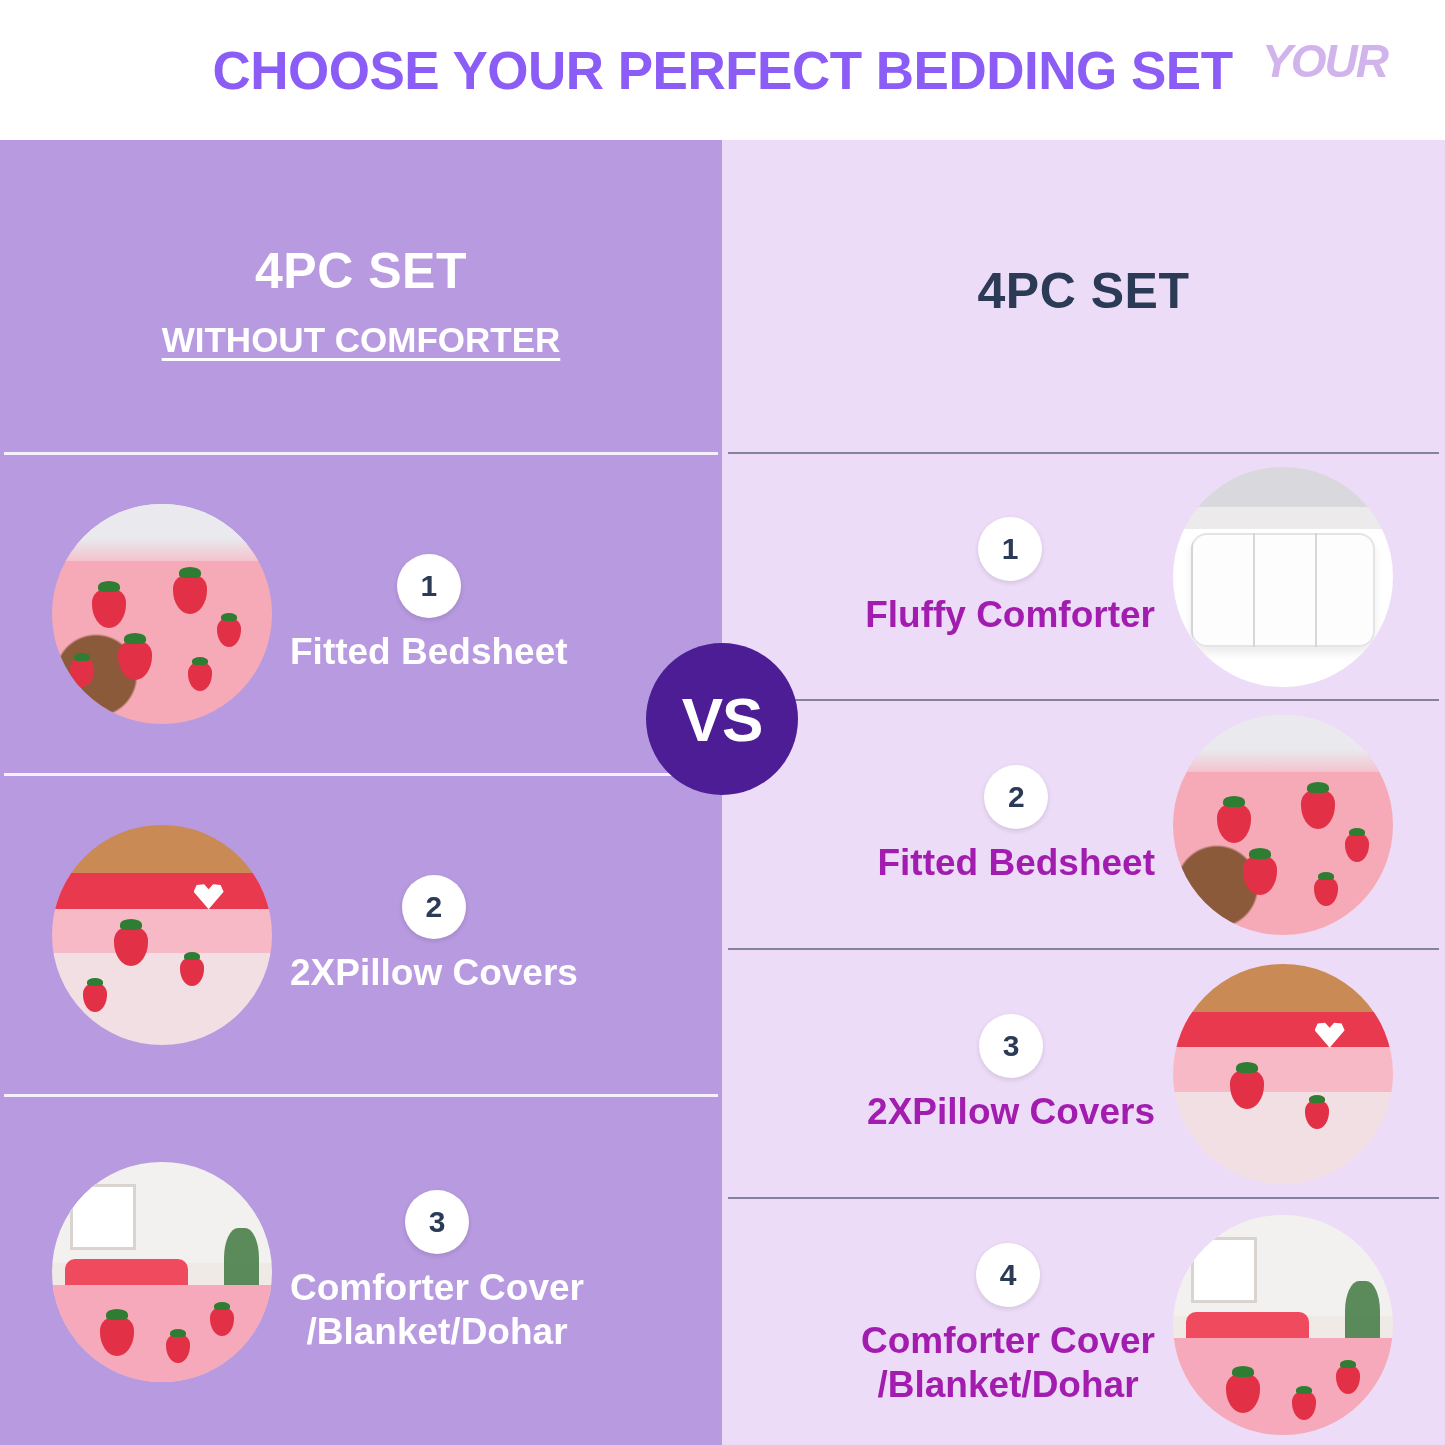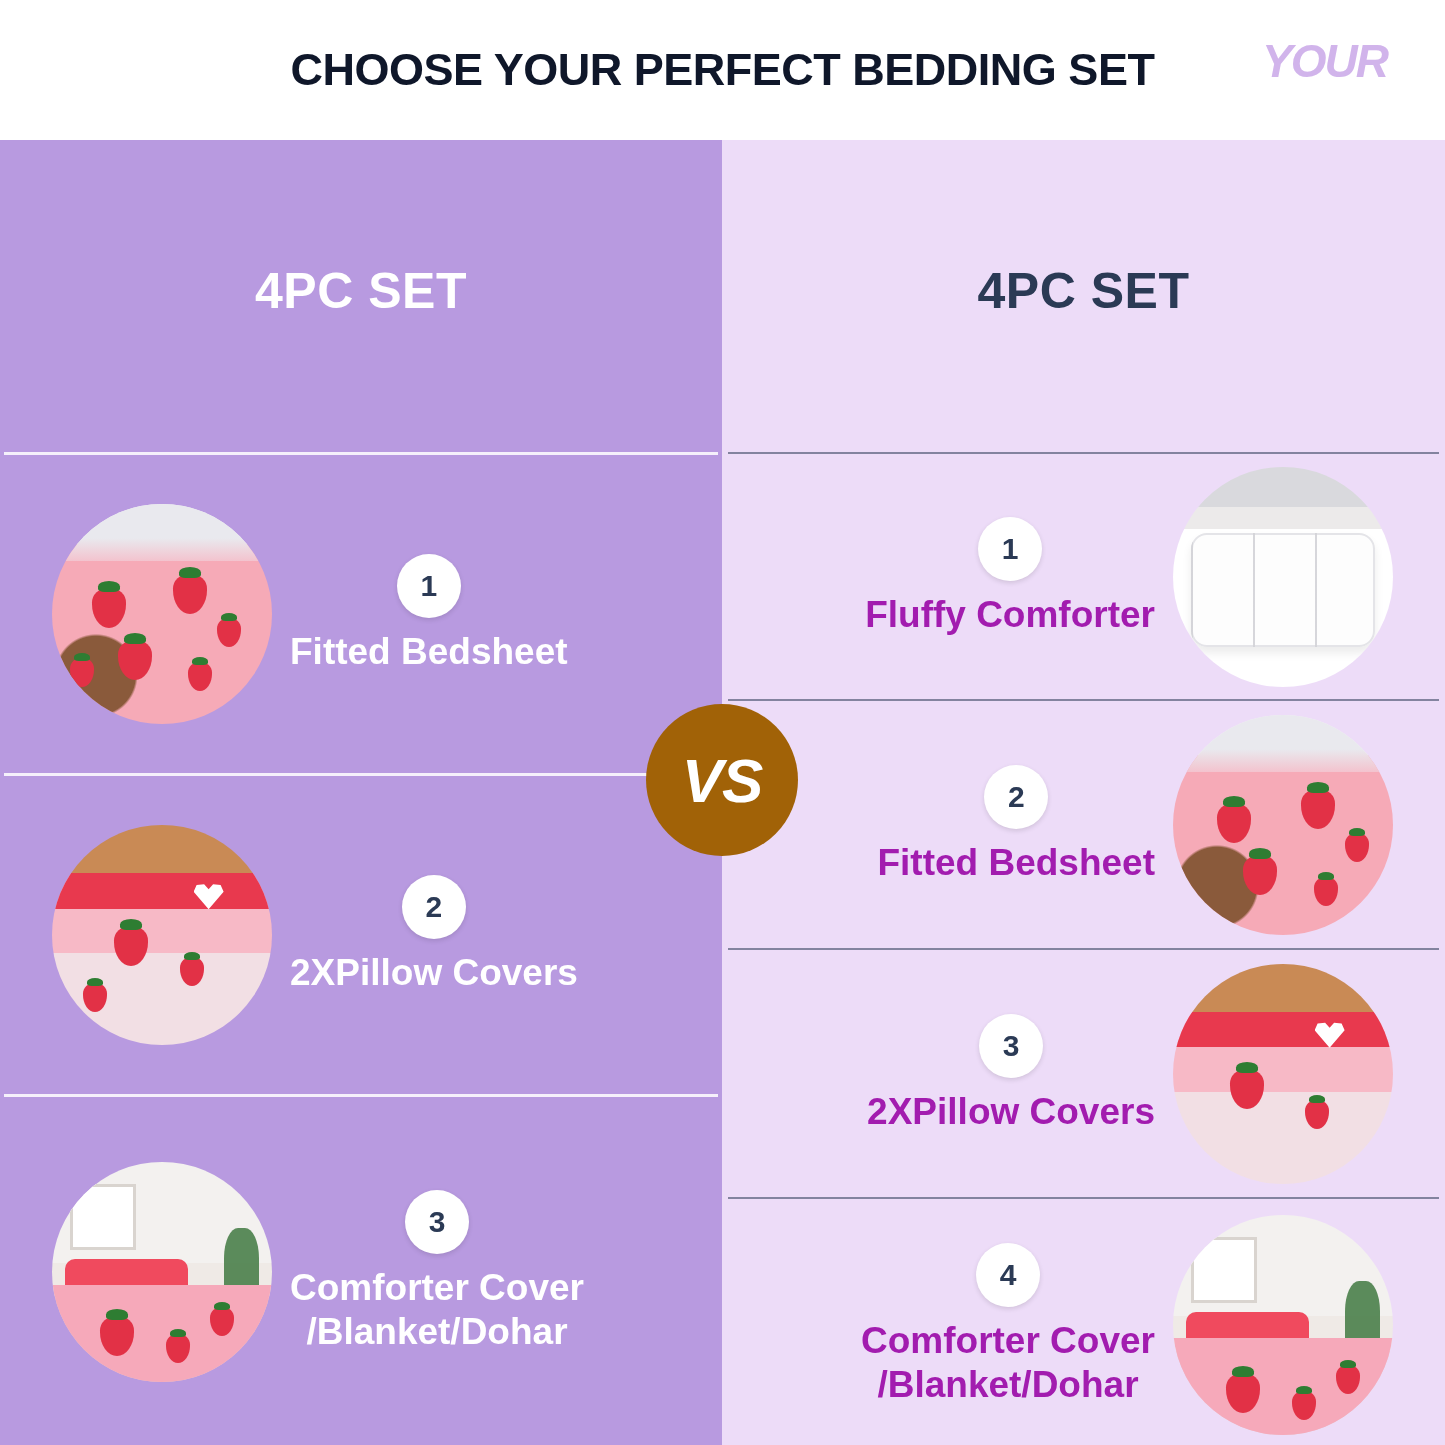--- a/index.html
+++ b/index.html
@@ -19,24 +19,24 @@
   .header {
     position: absolute;
     left: 0; top: 0;
     width: 1445px; height: 140px;
     background: #ffffff;
     display: flex;
     align-items: center;
     justify-content: center;
   }
   .header-title {
-    font-size: 45px;
+    font-size: 53px;
     font-weight: bold;
     letter-spacing: -0.5px;
-    color: #0f172a;
+    color: #8b5cf6;
     white-space: nowrap;
   }
   .watermark {
     position: absolute;
     right: 58px; top: 34px;
     font-size: 46px;
     font-weight: bold;
     font-style: italic;
     color: #c9a7e8;
     opacity: 0.85;
@@ -148,32 +148,31 @@
     text-align: center;
     line-height: 1.18;
     white-space: pre-line;
   }
   .col-left .item-label { color: #ffffff; }
   .col-right .item-label { color: #a21caf; }
 
   
   .vs-badge {
     position: absolute;
-    left: 722px; top: 780px;
+    left: 722px; top: 719px;
     transform: translate(-50%, -50%);
     width: 152px; height: 152px;
     border-radius: 50%;
-    background: #a16207;
+    background: #4c1d95;
     color: #ffffff;
     display: flex;
     align-items: center;
     justify-content: center;
     font-size: 62px;
     font-weight: bold;
-    font-style: italic;
     letter-spacing: -1px;
     z-index: 20;
   }
 
   
   .img-bed-strawberry {
     width: 100%; height: 100%;
     background:
       radial-gradient(circle at 20% 78%, #8a5a3b 0 16%, rgba(0,0,0,0) 17%),
       linear-gradient(180deg, #f2f2f4 0 18%, #f6aab7 18% 100%);
@@ -272,20 +271,21 @@
   <div class="header">
     <div class="header-title">CHOOSE YOUR PERFECT BEDDING SET</div>
   </div>
   <div class="watermark">YOUR</div>
 
   <div class="columns">
 
     <div class="col col-left">
       <div class="col-head">
         <div class="col-head-main">4PC SET</div>
+        <div class="col-head-sub">WITHOUT COMFORTER</div>
       </div>
       <div class="hr-left"></div>
 
       <div class="row row-left" style="height:318px">
         <div class="thumb">
           <div class="img-bed-strawberry">
             <div class="berry" style="left:18%;top:38%"></div>
             <div class="berry" style="left:55%;top:32%"></div>
             <div class="berry s" style="left:75%;top:52%"></div>
             <div class="berry" style="left:30%;top:62%"></div>

